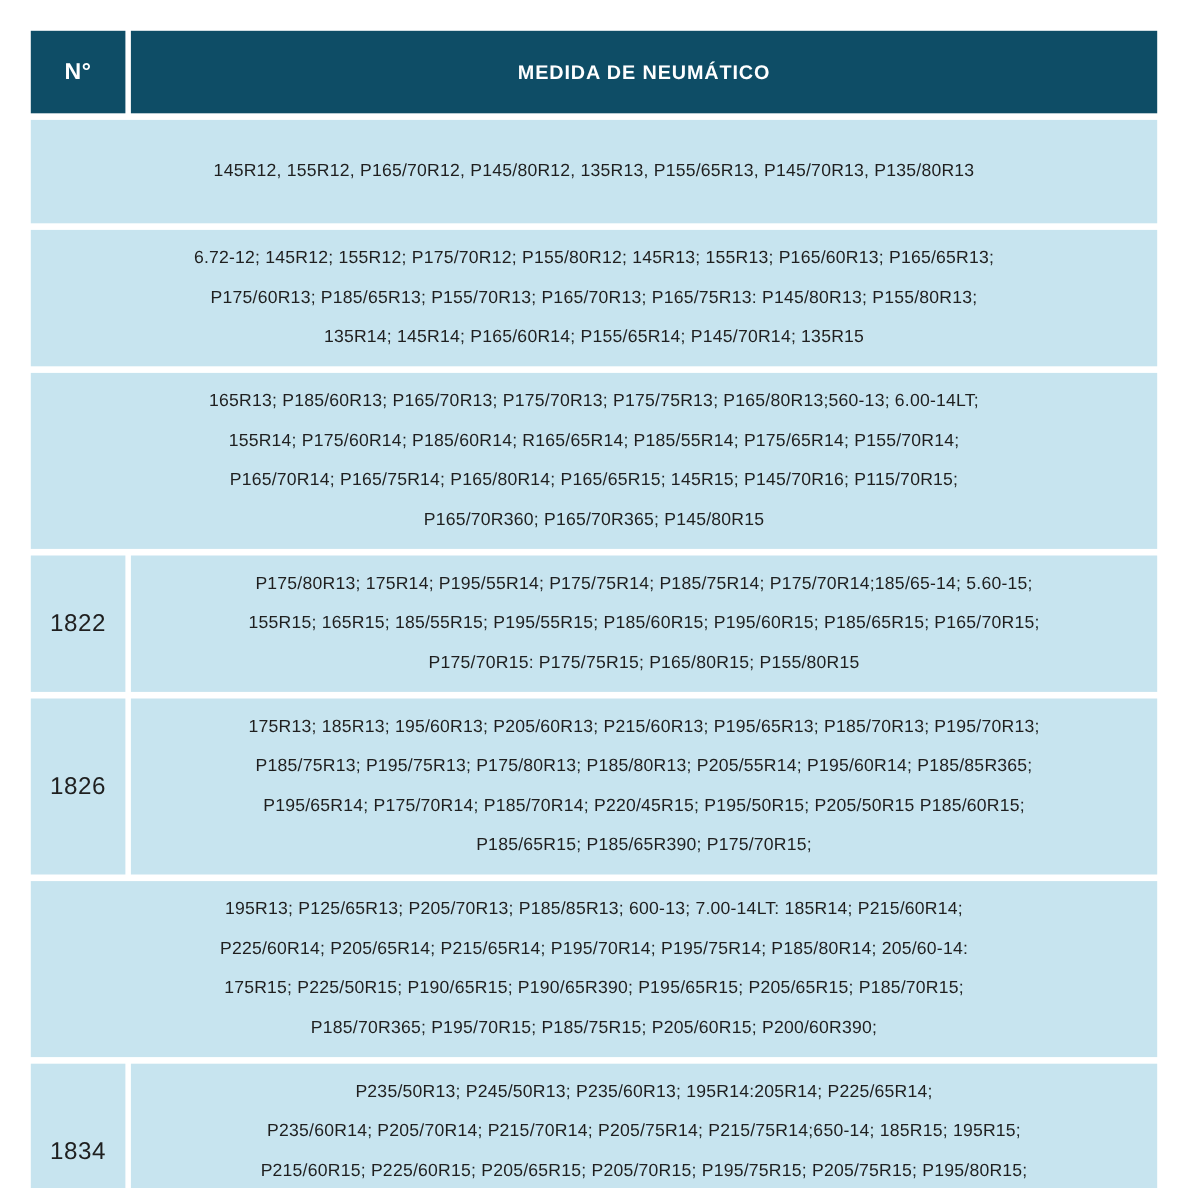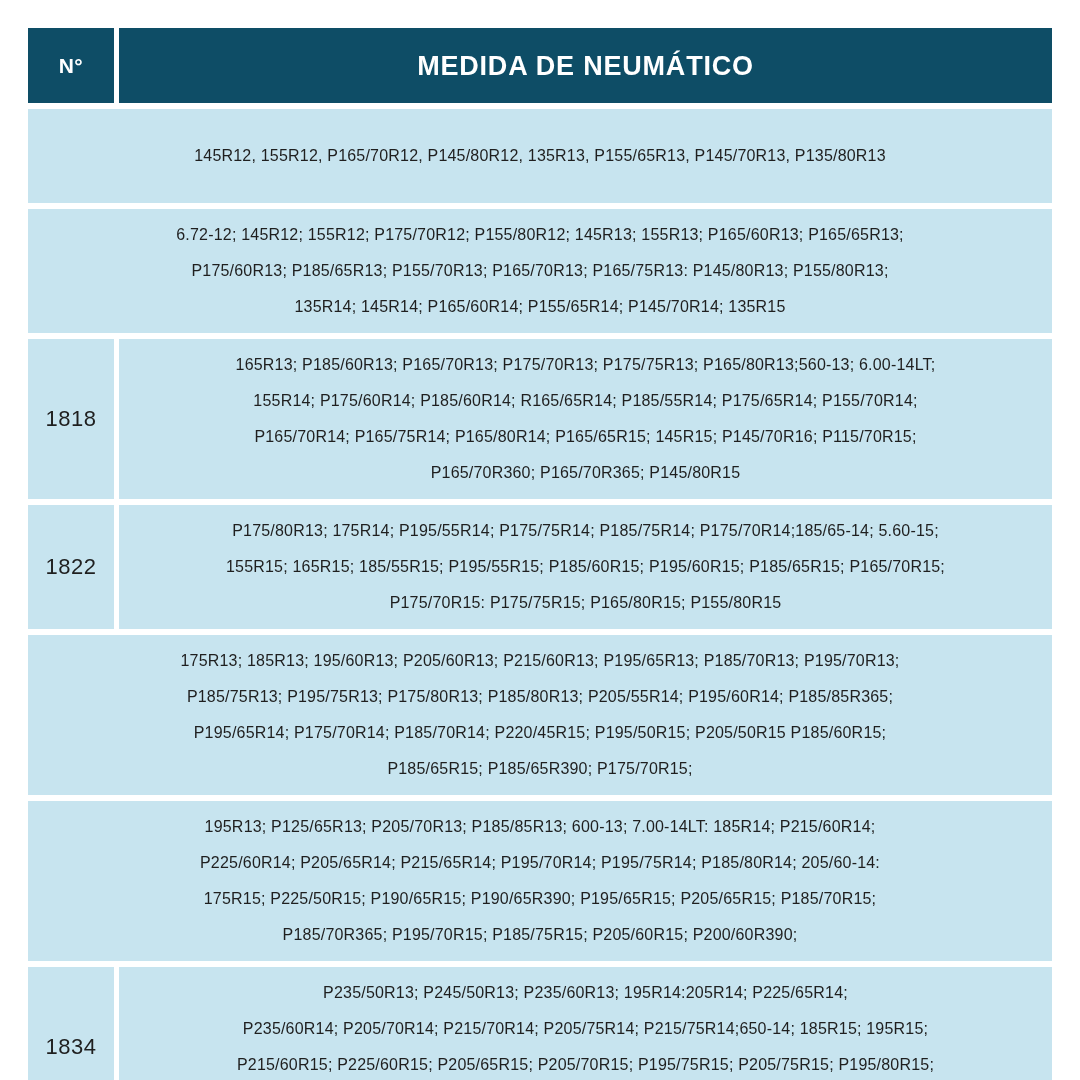--- a/index.html
+++ b/index.html
@@ -52,21 +52,21 @@
     white-space: pre-line;
     letter-spacing: 0.2px;
     padding: 8px 14px;
   }
   .row.header .cell {
     background: var(--header-bg);
     color: var(--header-text);
     font-weight: bold;
   }
   .row.header .cell.num { font-size: 21px; }
-  .row.header .cell.sizes { font-size: 27px; letter-spacing: 0.8px; white-space: normal; }
+  .row.header .cell.sizes { font-size: 18px; letter-spacing: 0.8px; white-space: normal; }
   
   .table .row:nth-child(1) { min-height: 75px; }
   .table .row:nth-child(2) { min-height: 94px; }
   .table .row:nth-child(3) { min-height: 114px; }
   .table .row:nth-child(4) { min-height: 144px; }
   .table .row:nth-child(5) { min-height: 114px; }
   .table .row:nth-child(6) { min-height: 144px; }
   .table .row:nth-child(7) { min-height: 144px; }
   .table .row:nth-child(8) { min-height: 149px; }
 </style>
@@ -85,35 +85,35 @@
       <div class="cell sizes">145R12, 155R12, P165/70R12, P145/80R12, 135R13, P155/65R13, P145/70R13, P135/80R13</div>
     </div>
 
     <div class="row">
       <div class="cell sizes">6.72-12; 145R12; 155R12; P175/70R12; P155/80R12; 145R13; 155R13; P165/60R13; P165/65R13;
 P175/60R13; P185/65R13; P155/70R13; P165/70R13; P165/75R13: P145/80R13; P155/80R13;
 135R14; 145R14; P165/60R14; P155/65R14; P145/70R14; 135R15</div>
     </div>
 
     <div class="row">
-      <div class="cell num">1818</div>
       <div class="cell sizes">165R13; P185/60R13; P165/70R13; P175/70R13; P175/75R13; P165/80R13;560-13; 6.00-14LT;
 155R14; P175/60R14; P185/60R14; R165/65R14; P185/55R14; P175/65R14; P155/70R14;
 P165/70R14; P165/75R14; P165/80R14; P165/65R15; 145R15; P145/70R16; P115/70R15;
 P165/70R360; P165/70R365; P145/80R15</div>
     </div>
 
     <div class="row">
       <div class="cell num">1822</div>
       <div class="cell sizes">P175/80R13; 175R14; P195/55R14; P175/75R14; P185/75R14; P175/70R14;185/65-14; 5.60-15;
 155R15; 165R15; 185/55R15; P195/55R15; P185/60R15; P195/60R15; P185/65R15; P165/70R15;
 P175/70R15: P175/75R15; P165/80R15; P155/80R15</div>
     </div>
 
     <div class="row">
+      <div class="cell num">1826</div>
       <div class="cell sizes">175R13; 185R13; 195/60R13; P205/60R13; P215/60R13; P195/65R13; P185/70R13; P195/70R13;
 P185/75R13; P195/75R13; P175/80R13; P185/80R13; P205/55R14; P195/60R14; P185/85R365;
 P195/65R14; P175/70R14; P185/70R14; P220/45R15; P195/50R15; P205/50R15 P185/60R15;
 P185/65R15; P185/65R390; P175/70R15;</div>
     </div>
 
     <div class="row">
       <div class="cell sizes">195R13; P125/65R13; P205/70R13; P185/85R13; 600-13; 7.00-14LT: 185R14; P215/60R14;
 P225/60R14; P205/65R14; P215/65R14; P195/70R14; P195/75R14; P185/80R14; 205/60-14:
 175R15; P225/50R15; P190/65R15; P190/65R390; P195/65R15; P205/65R15; P185/70R15;

